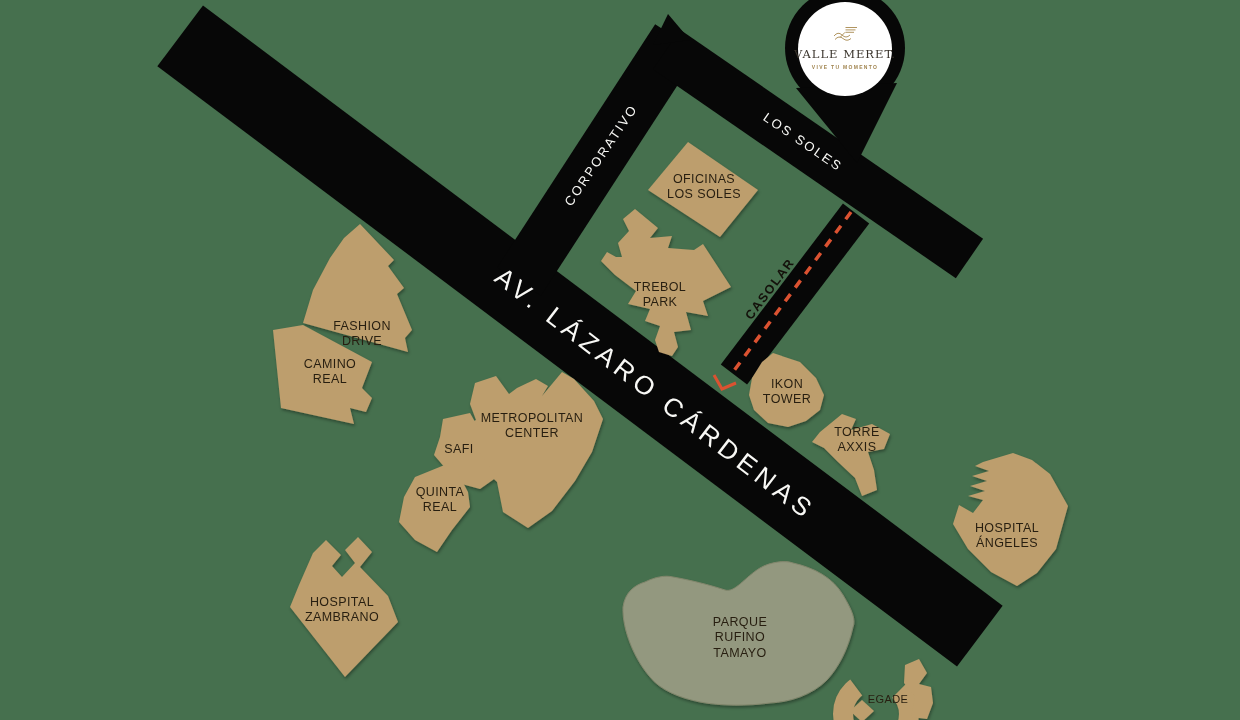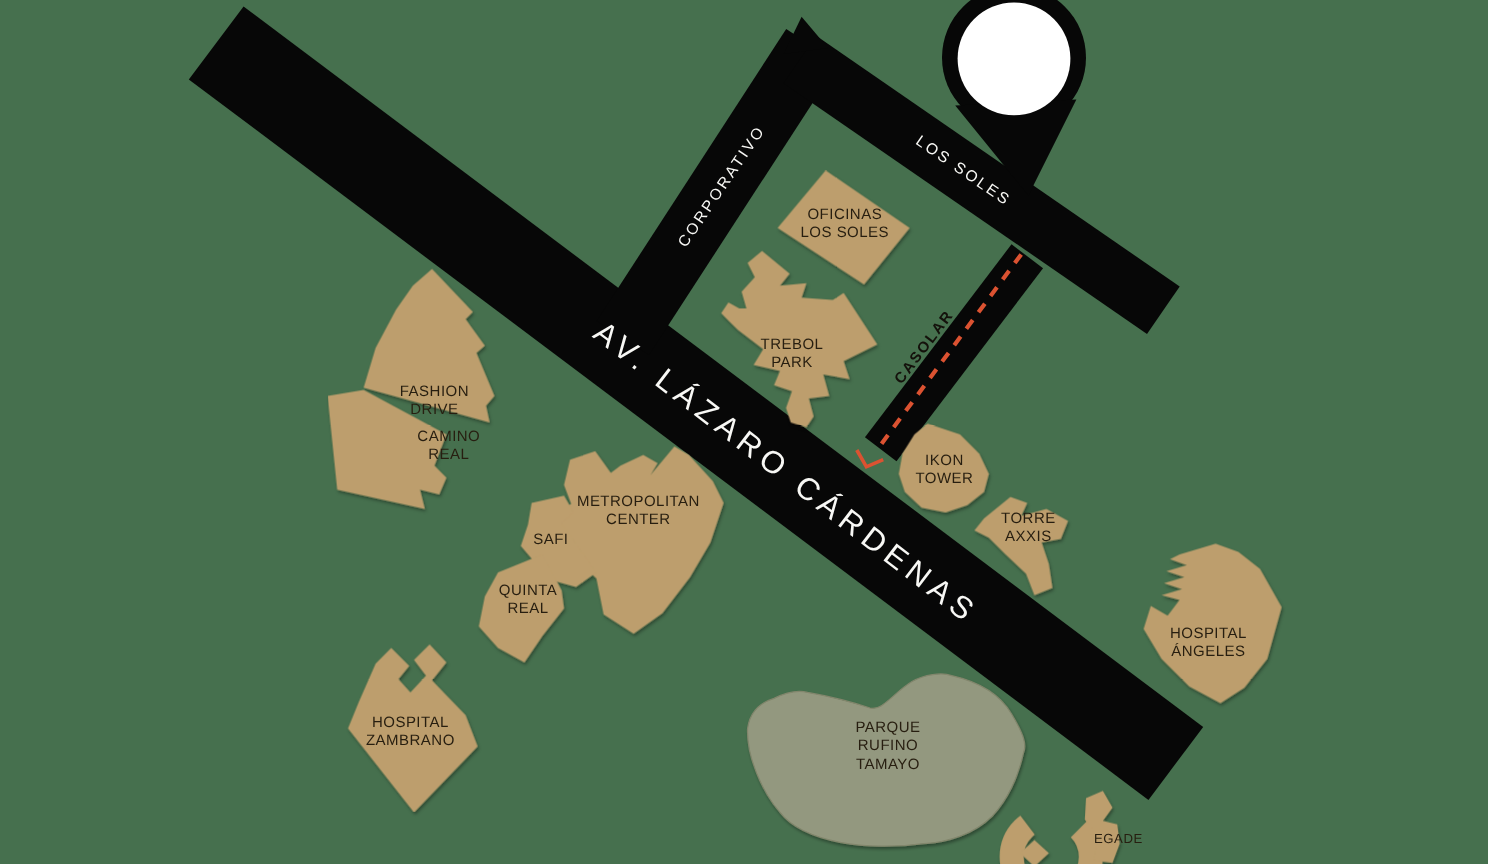--- a/index.html
+++ b/index.html
@@ -88,34 +88,48 @@
   <div class="road-label" style="left:601px;top:155px;transform:translate(-50%,-50%) rotate(-56deg);">CORPORATIVO</div>
   <div class="road-label" style="left:803px;top:142px;transform:translate(-50%,-50%) rotate(34.5deg);">LOS SOLES</div>
   <div class="road-label" id="lbl-casolar" style="left:770px;top:289px;transform:translate(-50%,-50%) rotate(-53deg);">CASOLAR</div>
 
   <div class="place-label" style="left:704px;top:187px;">OFICINAS
 LOS SOLES</div>
   <div class="place-label" style="left:660px;top:281px;margin-top:14px;">TREBOL
 PARK</div>
   <div class="place-label" style="left:362px;top:302px;margin-top:32px;">FASHION
 DRIVE</div>
-  <div class="place-label" style="left:330px;top:372px;margin-left:44px;">CAMINO
+  <div class="place-label" style="left:330px;top:372px;">CAMINO
 REAL</div>
   <div class="place-label" style="left:532px;top:426px;">METROPOLITAN
 CENTER</div>
   <div class="place-label" style="left:459px;top:450px;">SAFI</div>
   <div class="place-label" style="left:440px;top:500px;">QUINTA
 REAL</div>
   <div class="place-label" style="left:342px;top:610px;">HOSPITAL
 ZAMBRANO</div>
   <div class="place-label" style="left:787px;top:392px;">IKON
 TOWER</div>
   <div class="place-label" style="left:857px;top:440px;">TORRE
 AXXIS</div>
   <div class="place-label" style="left:1007px;top:536px;">HOSPITAL
 ÁNGELES</div>
-  <div class="place-label" style="left:740px;top:622px;">PARQUE
+  <div class="place-label" style="left:740px;top:638px;">PARQUE
 RUFINO
 TAMAYO</div>
-  <div class="place-label" style="left:932px;top:700px;font-size:11px;">EGADE</div>
+  <div class="place-label" style="left:888px;top:700px;font-size:11px;">EGADE</div>
 
+  <div class="pin-content">
+    <svg width="30" height="19" viewBox="0 0 30 19">
+      <g stroke="#A8894E" stroke-width="0.9" fill="none">
+        <path d="M15.5 3 L27 3"></path>
+        <path d="M15.5 5.4 L25.5 5.4"></path>
+        <path d="M15.5 7.8 L24 7.8"></path>
+        <path d="M4 11.5 Q8 6.5 12 10.5 T20 10.5"></path>
+        <path d="M5 15 Q9 10.5 13 14 T21 14"></path>
+        <path d="M15 7.8 L10 13"></path>
+      </g>
+    </svg>
+    <div class="brand">VALLE MERET.</div>
+    <div class="tagline">VIVE TU MOMENTO</div>
+  </div>
 
 </div>
 
 </body></html>

